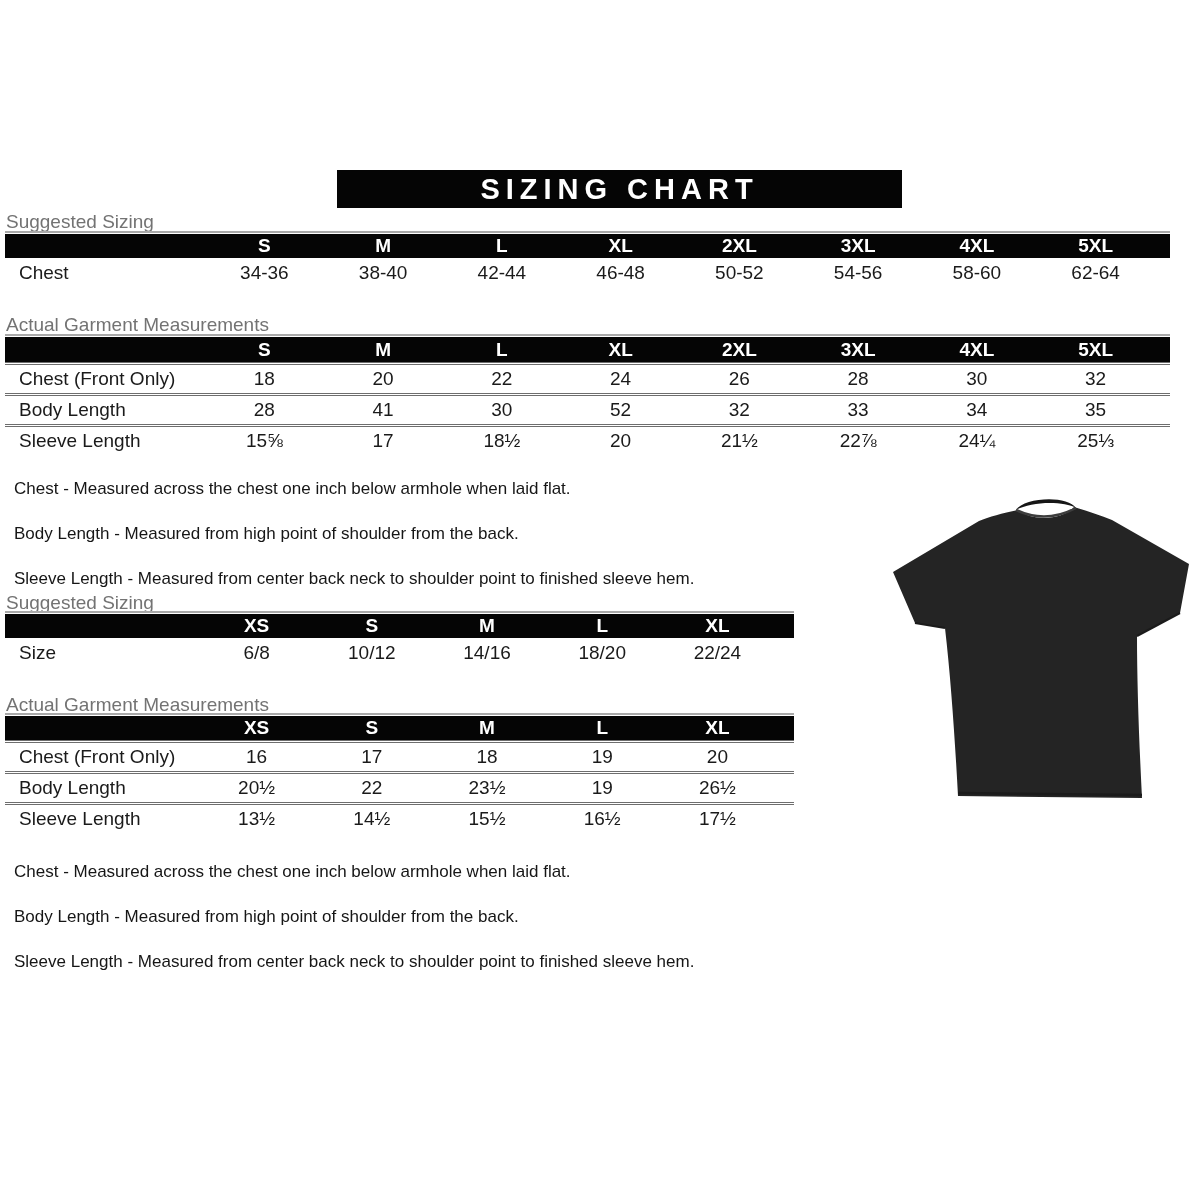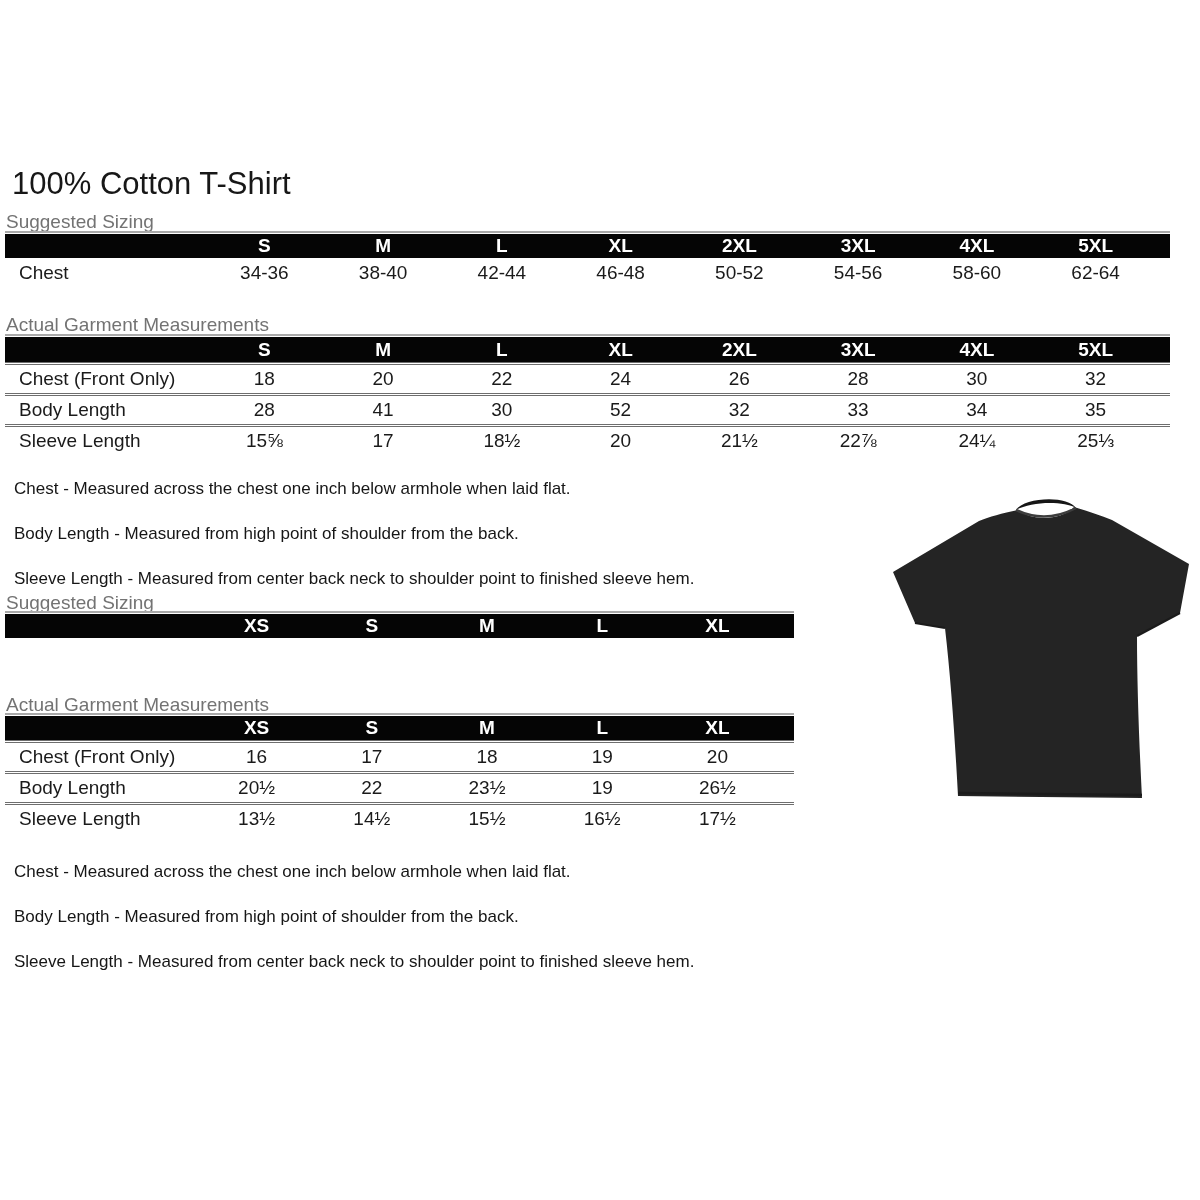--- a/index.html
+++ b/index.html
@@ -28,21 +28,23 @@
   .b{font-weight:400;}
   .notes{left:14px;font-size:17px;color:#161616;}
   .notes .nline{height:29px;line-height:29px;white-space:nowrap;margin-top:16px;}
   .shirt{left:885px;top:490px;}
 </style>
 </head>
 <body>
 
 <div class="canvas">
 
-  <div class="abs page-title">100% Cotton T-Shirt</div>
+  <div class="abs banner">
+    <span>SIZING CHART</span>
+  </div>
 
   <div class="abs section-label" style="top:211px">Suggested Sizing</div>
   <div class="abs rule" style="top:231px;width:1165px"></div>
 
   <div class="abs tbl" style="top:234px;width:1165px">
     <div class="hrow">
       <div class="lc"></div>
       <div class="dc">S</div>
       <div class="dc">M</div>
       <div class="dc">L</div>
@@ -132,20 +134,29 @@
   <div class="abs rule" style="top:611px;width:789px"></div>
 
   <div class="abs tbl y" style="top:614px;width:789px">
     <div class="hrow">
       <div class="lc"></div>
       <div class="dc">XS</div>
       <div class="dc">S</div>
       <div class="dc">M</div>
       <div class="dc">L</div>
       <div class="dc">XL</div>
+      <div class="endpad"></div>
+    </div>
+    <div class="drow" style="height:30px">
+      <div class="lc b">Size</div>
+      <div class="dc">6/8</div>
+      <div class="dc">10/12</div>
+      <div class="dc">14/16</div>
+      <div class="dc">18/20</div>
+      <div class="dc">22/24</div>
       <div class="endpad"></div>
     </div>
   </div>
 
   <div class="abs section-label" style="top:694px">Actual Garment Measurements</div>
   <div class="abs rule" style="top:713px;width:789px"></div>
 
   <div class="abs tbl y" style="top:716px;width:789px">
     <div class="hrow">
       <div class="lc"></div>

